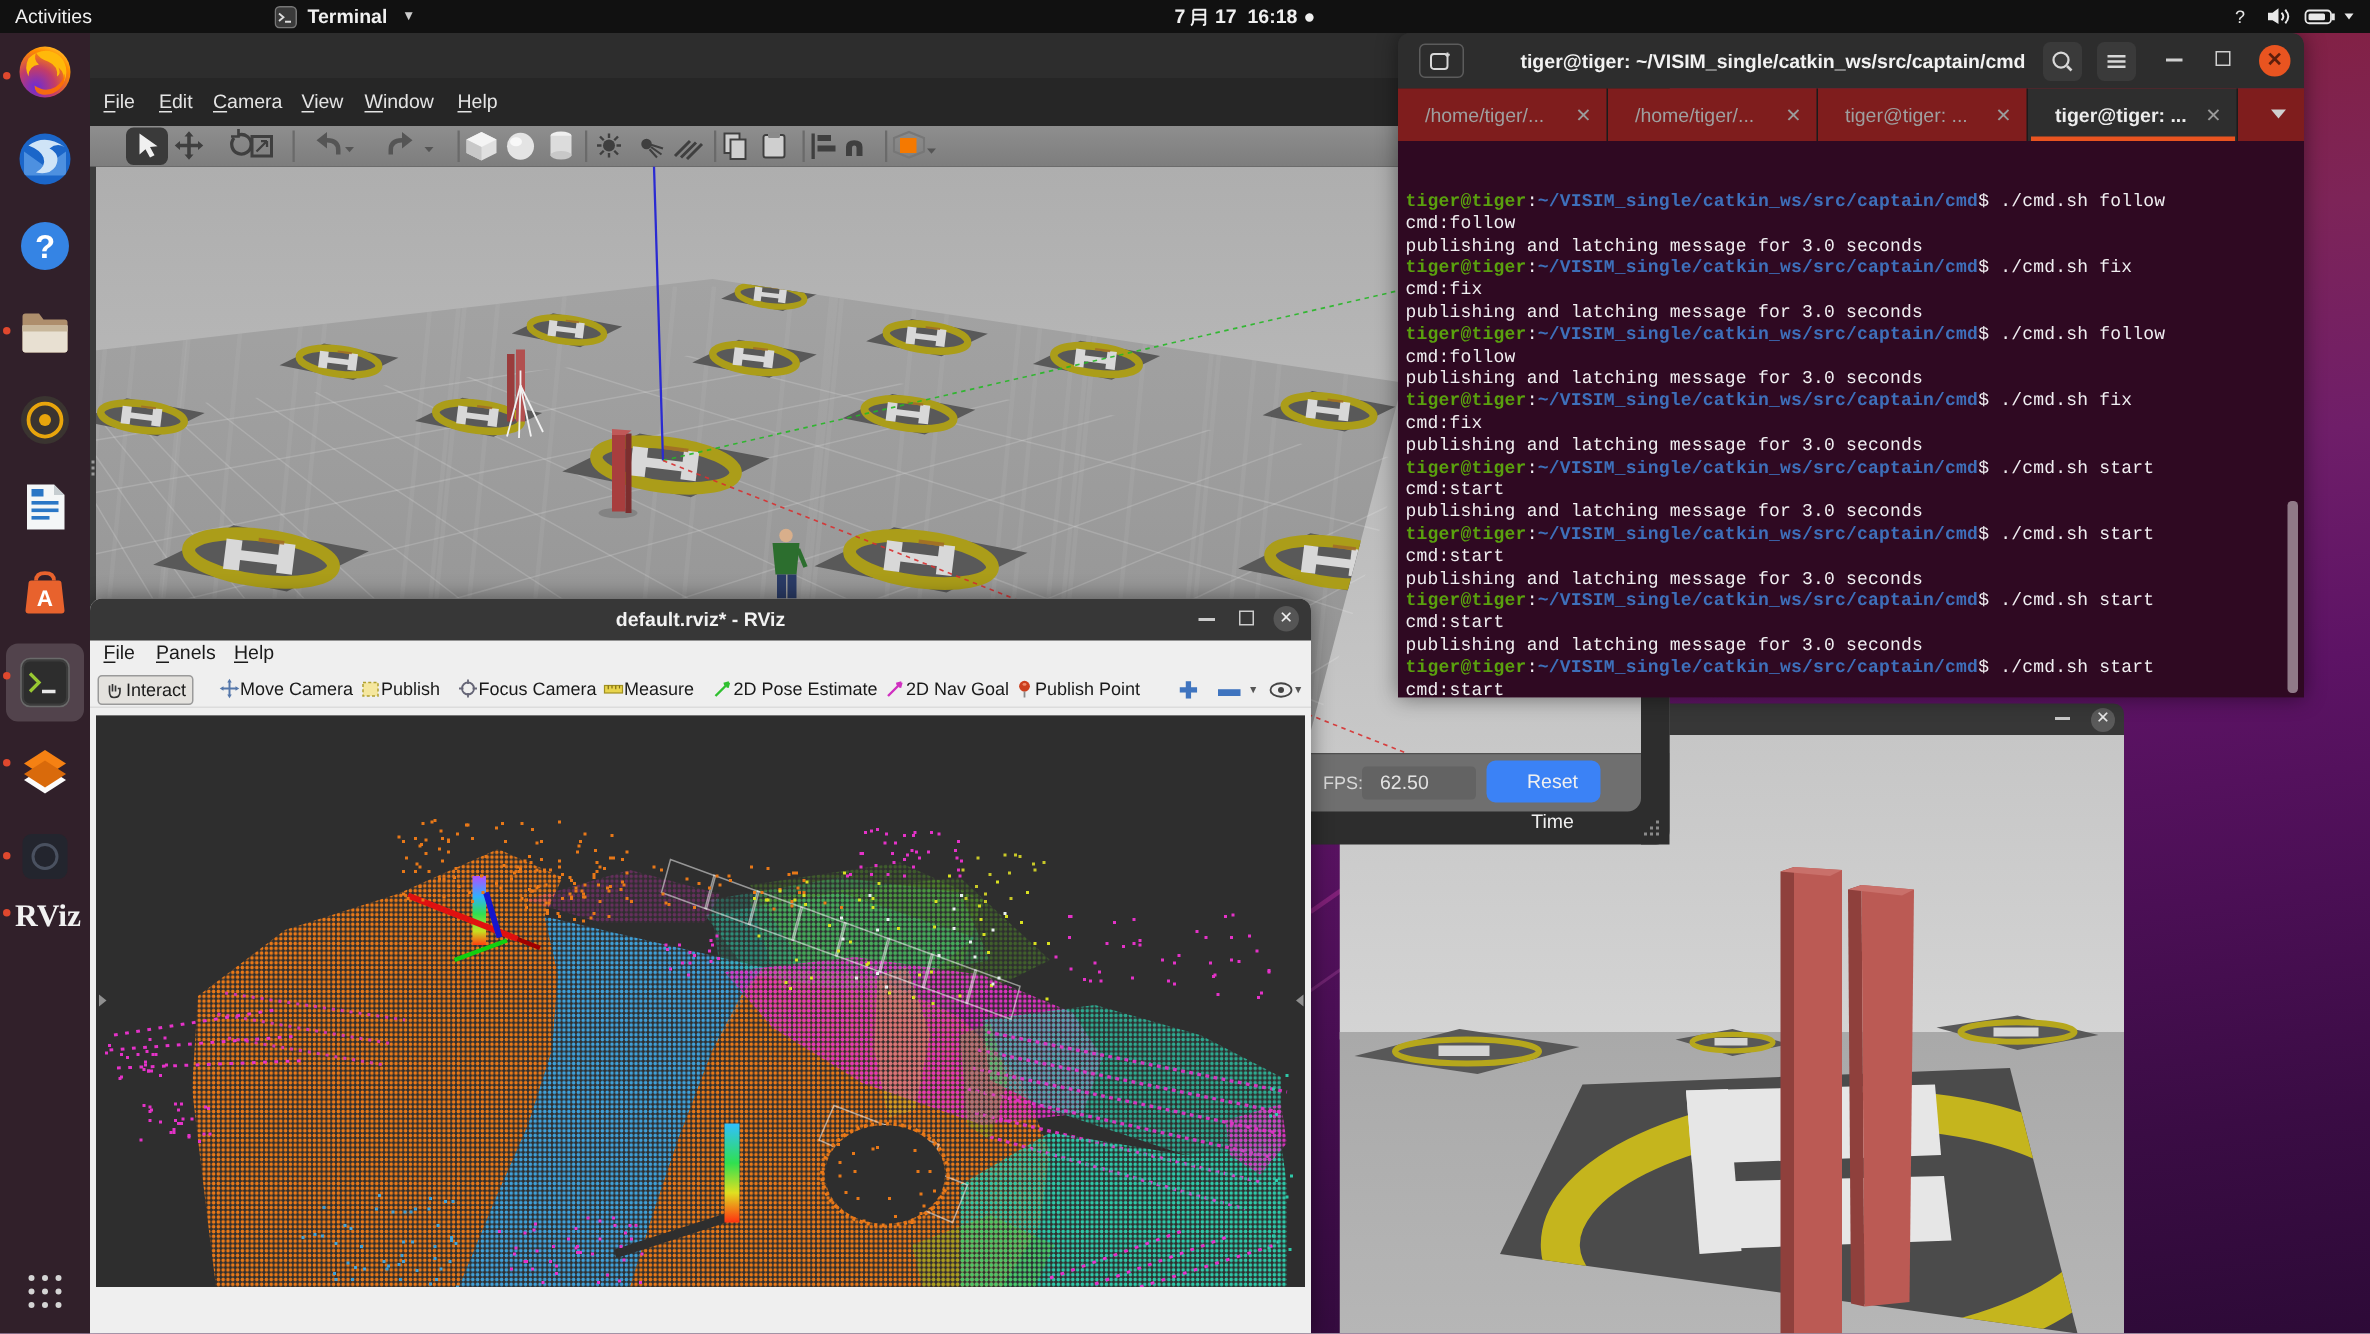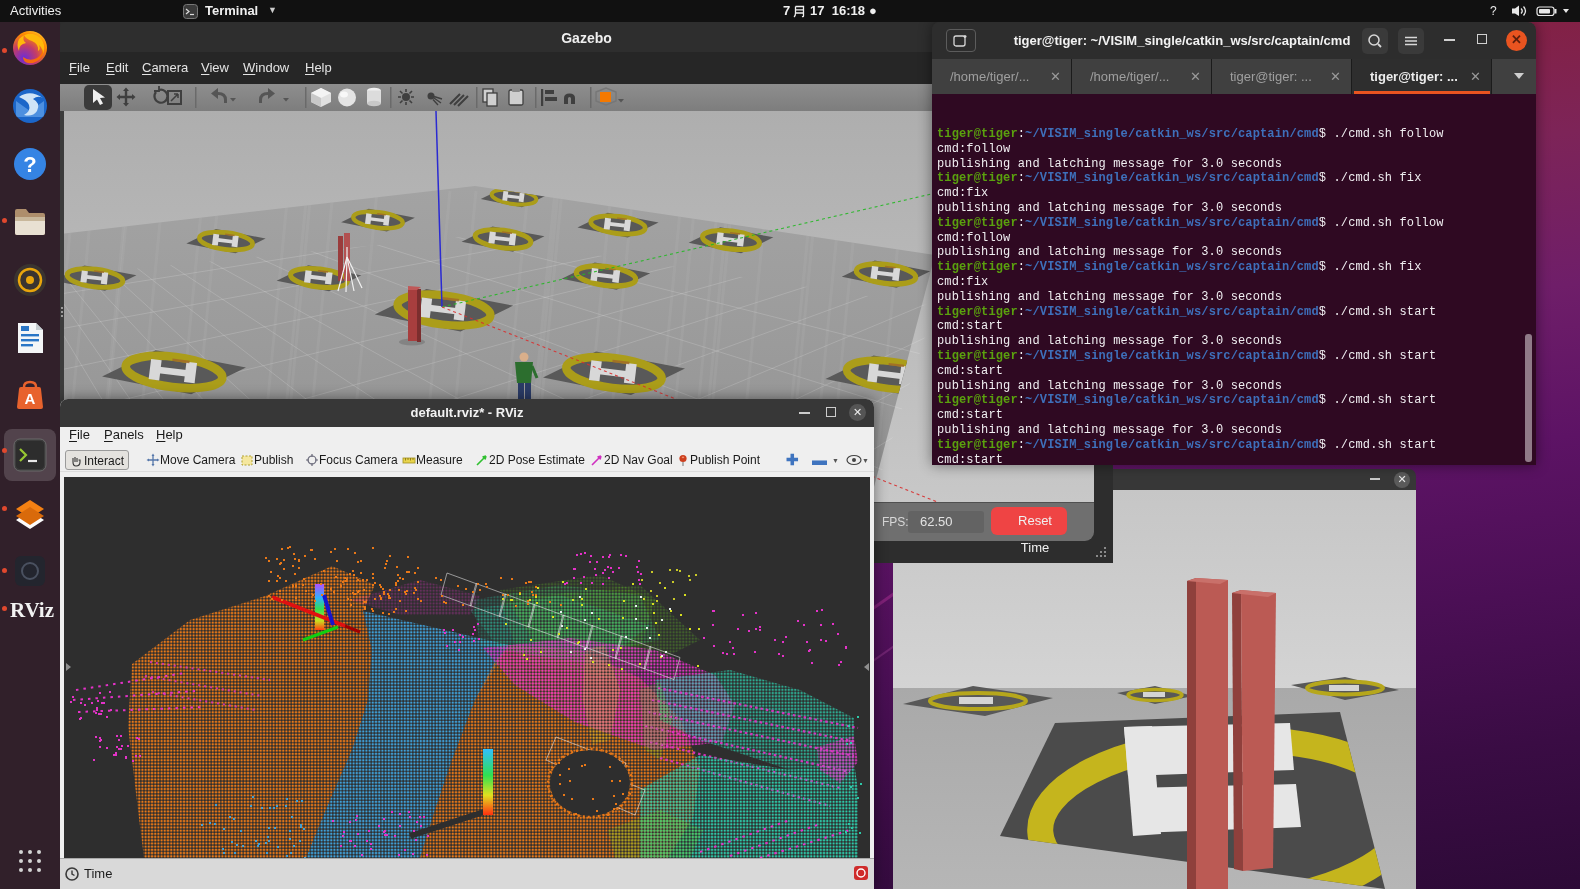--- a/index.html
+++ b/index.html
@@ -39,21 +39,21 @@
   #rv-title { position:absolute; left:0; top:0; width:100%; height:32px; background:#373737; border-radius:8px 8px 0 0; }
   #rv-title .t { text-align:center; color:#f2f2f2; font-weight:bold; font-size:13px; line-height:28px; }
   #rv-menu { position:absolute; left:0; top:28px; width:100%; height:21px; background:#efefef; color:#1a1a1a; font-size:13px; }
   #rv-toolbar { position:absolute; left:0; top:49px; width:100%; height:24px; background:#efefef; border-bottom:1px solid #dcdcdc; }
   #rv-view { position:absolute; left:4px; top:78px; width:806px; height:381px; background:#2e2e2e; }
   #rv-time { position:absolute; left:0px; top:459px; width:814px; height:31px; background:#d9d9d9; border-top:1px solid #a9a9a9; }
 
   
   #term { left:932px; top:22px; width:604px; height:443px; z-index:3; border-radius:8px 8px 0 0; box-shadow:0 0 14px rgba(0,0,0,.45); }
   #tm-head { position:absolute; left:0; top:0; width:100%; height:37px; background:#2d2d2d; border-radius:8px 8px 0 0; }
-  #tm-tabs { position:absolute; left:0; top:37px; width:100%; height:35px; background:#404040; }
+  #tm-tabs { position:absolute; left:0; top:37px; width:100%; height:35px; background:#7f1d1d; }
   #tm-body { position:absolute; left:0; top:72px; width:100%; height:371px; background:#2f0922; overflow:hidden; }
   #tm-body pre { font-family:"Liberation Mono",monospace; font-size:12px; line-height:14.8px; color:#f0eef1; padding:5px 0 0 5px; letter-spacing:0.14px;margin-top:28px; }
   #tm-body .g { color:#5aa00e; font-weight:bold; }
   #tm-body .b { color:#3e70bb; font-weight:bold; }
   .tab { position:absolute; top:0; height:35px; color:#9f9f9f; font-size:13px; border-right:1px solid #1b1b1b; }
   .tab .x { position:absolute; right:10px; top:10px; color:#9a9a9a; font-size:13px; }
   .tab .lbl { position:absolute; left:18px; top:10px; }
 </style>
 </head>
 <body>
@@ -108,23 +108,20 @@
       <polygon points="303,88 335,90 335,399 303,399" fill="#bb5a54"></polygon>
       <polygon points="294,91 303,88 335,90 327,94" fill="#c9706a"></polygon>
       <polygon points="339,103 348,100 350,381 341,379" fill="#8f403c"></polygon>
       <polygon points="348,100 383,103 380,378 350,381" fill="#bb5a54"></polygon>
       <polygon points="339,103 348,100 383,103 375,107" fill="#c9706a"></polygon>
     </g>
   </svg>
 </div>
 
 <div class="abs" id="gazebo">
-  <div id="gz-title">
-      <div class="t">Gazebo</div>
-    </div>
   <div id="gz-menu">
     <span style="left:9px"><u>F</u>ile</span>
     <span style="left:46px"><u>E</u>dit</span>
     <span style="left:82px"><u>C</u>amera</span>
     <span style="left:141px"><u>V</u>iew</span>
     <span style="left:183px"><u>W</u>indow</span>
     <span style="left:245px"><u>H</u>elp</span>
   </div>
   <div id="gz-toolbar"><svg width="1053" height="27" viewBox="0 0 1053 27">
 <rect x="24" y="1" width="28" height="25" rx="5" fill="#3a3a3a"></rect>
@@ -457,21 +454,21 @@
       <g fill="#9a9a9a">
         <rect x="1" y="196" width="2" height="2"></rect>
         <rect x="1" y="200" width="2" height="2"></rect>
         <rect x="1" y="204" width="2" height="2"></rect>
       </g>
     </svg>
   <div style="position:absolute;right:0;top:89px;width:19px;height:452px;background:#2d2d2d;"></div>
   <div id="gz-bottom">
     <span style="position:absolute;left:822px;top:12px;color:#d8d8d8;font-size:12px;">FPS: </span>
     <span style="position:absolute;left:848px;top:8px;width:76px;height:22px;background:#636363;border-radius:3px;color:#e2e2e2;font-size:13px;padding:3px 0 0 12px;">62.50</span>
-    <span style="position:absolute;left:931px;top:4px;width:76px;height:28px;background:#ef4444;border-radius:6px;color:#f0f0f0;font-size:13px;text-align:center;line-height:27px;padding-left:12px;">Reset Time</span>
+    <span style="position:absolute;left:931px;top:4px;width:76px;height:28px;background:#3b82f6;border-radius:6px;color:#f0f0f0;font-size:13px;text-align:center;line-height:27px;padding-left:12px;">Reset Time</span>
   </div>
 
   <svg style="position:absolute;left:1034px;top:523px" width="14" height="14">
     <g fill="#8a8a8a">
       <rect x="10" y="2" width="2" height="2"></rect>
         <rect x="10" y="6" width="2" height="2"></rect>
         <rect x="10" y="10" width="2" height="2"></rect>
       <rect x="6" y="6" width="2" height="2"></rect>
         <rect x="6" y="10" width="2" height="2"></rect>
         <rect x="2" y="10" width="2" height="2"></rect>
@@ -1128,31 +1125,20 @@
         <rect x="605" y="131" width="2" height="2" fill="#e8f0f0"></rect>
         <rect x="597" y="142" width="2" height="2" fill="#e8f0f0"></rect>
       </g>
     </svg>
   <svg width="8" height="12" style="position:absolute;left:4px;top:262px;">
       <path d="M2 2 L7 6 L2 10 Z" fill="#8f8f8f"></path>
     </svg>
   <svg width="8" height="12" style="position:absolute;left:803px;top:262px;">
       <path d="M6 2 L1 6 L6 10 Z" fill="#8f8f8f"></path>
     </svg>
-  <div id="rv-time">
-    <svg width="14" height="14" style="position:absolute;left:5px;top:8px;">
-      <circle cx="7" cy="7" r="6" fill="none" stroke="#3a3a3a" stroke-width="1.6"></circle>
-      <path d="M7 3.5 L7 7 L9.5 8.5" stroke="#3a3a3a" stroke-width="1.4" fill="none"></path>
-    </svg>
-    <span style="position:absolute;left:24px;top:7px;font-size:13px;color:#1c1c1c;">Time</span>
-    <span style="position:absolute;left:794px;top:7px;width:14px;height:14px;background:#cf2b2b;border-radius:3px;"></span>
-    <svg width="14" height="14" style="position:absolute;left:794px;top:7px;">
-        <circle cx="7" cy="7" r="4" fill="none" stroke="#fff" stroke-width="1.4"></circle>
-      </svg>
-  </div>
 </div>
 
 <div class="abs" id="term">
   <div id="tm-head">
     <div style="position:absolute;left:14px;top:7px;width:30px;height:23px;border:1px solid #5c5c5c;border-radius:4px;"></div>
     <svg width="16" height="16" style="position:absolute;left:21px;top:11px;">
       <rect x="1" y="3" width="11" height="10" rx="2" fill="none" stroke="#d8d8d8" stroke-width="1.3"></rect>
       <path d="M12 5 L12 2 M10.5 3.5 L13.5 3.5" stroke="#d8d8d8" stroke-width="1.3"></path>
     </svg>
     <div style="position:absolute;left:0;top:0;width:500px;height:37px;text-align:center;line-height:37px;color:#f2f2f2;font-weight:bold;font-size:13px;">tiger@tiger: ~/VISIM_single/catkin_ws/src/captain/cmd</div>

